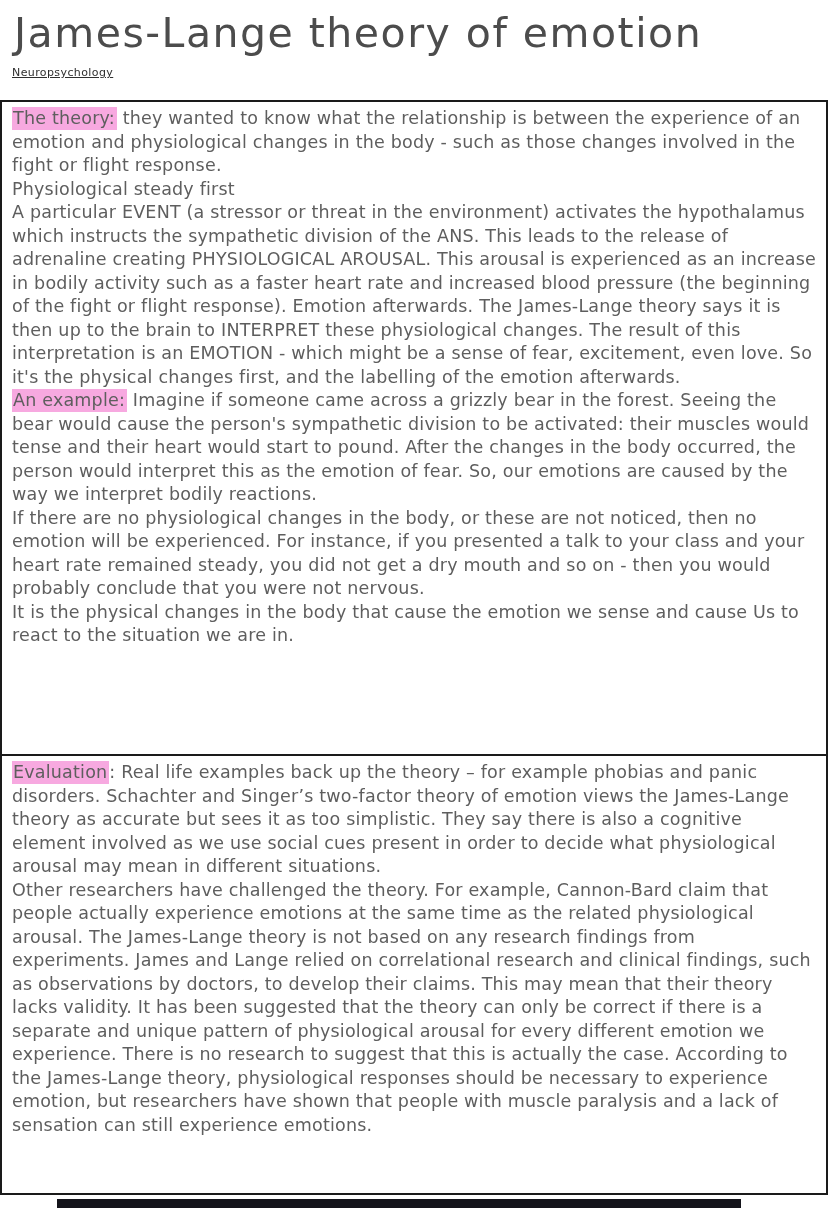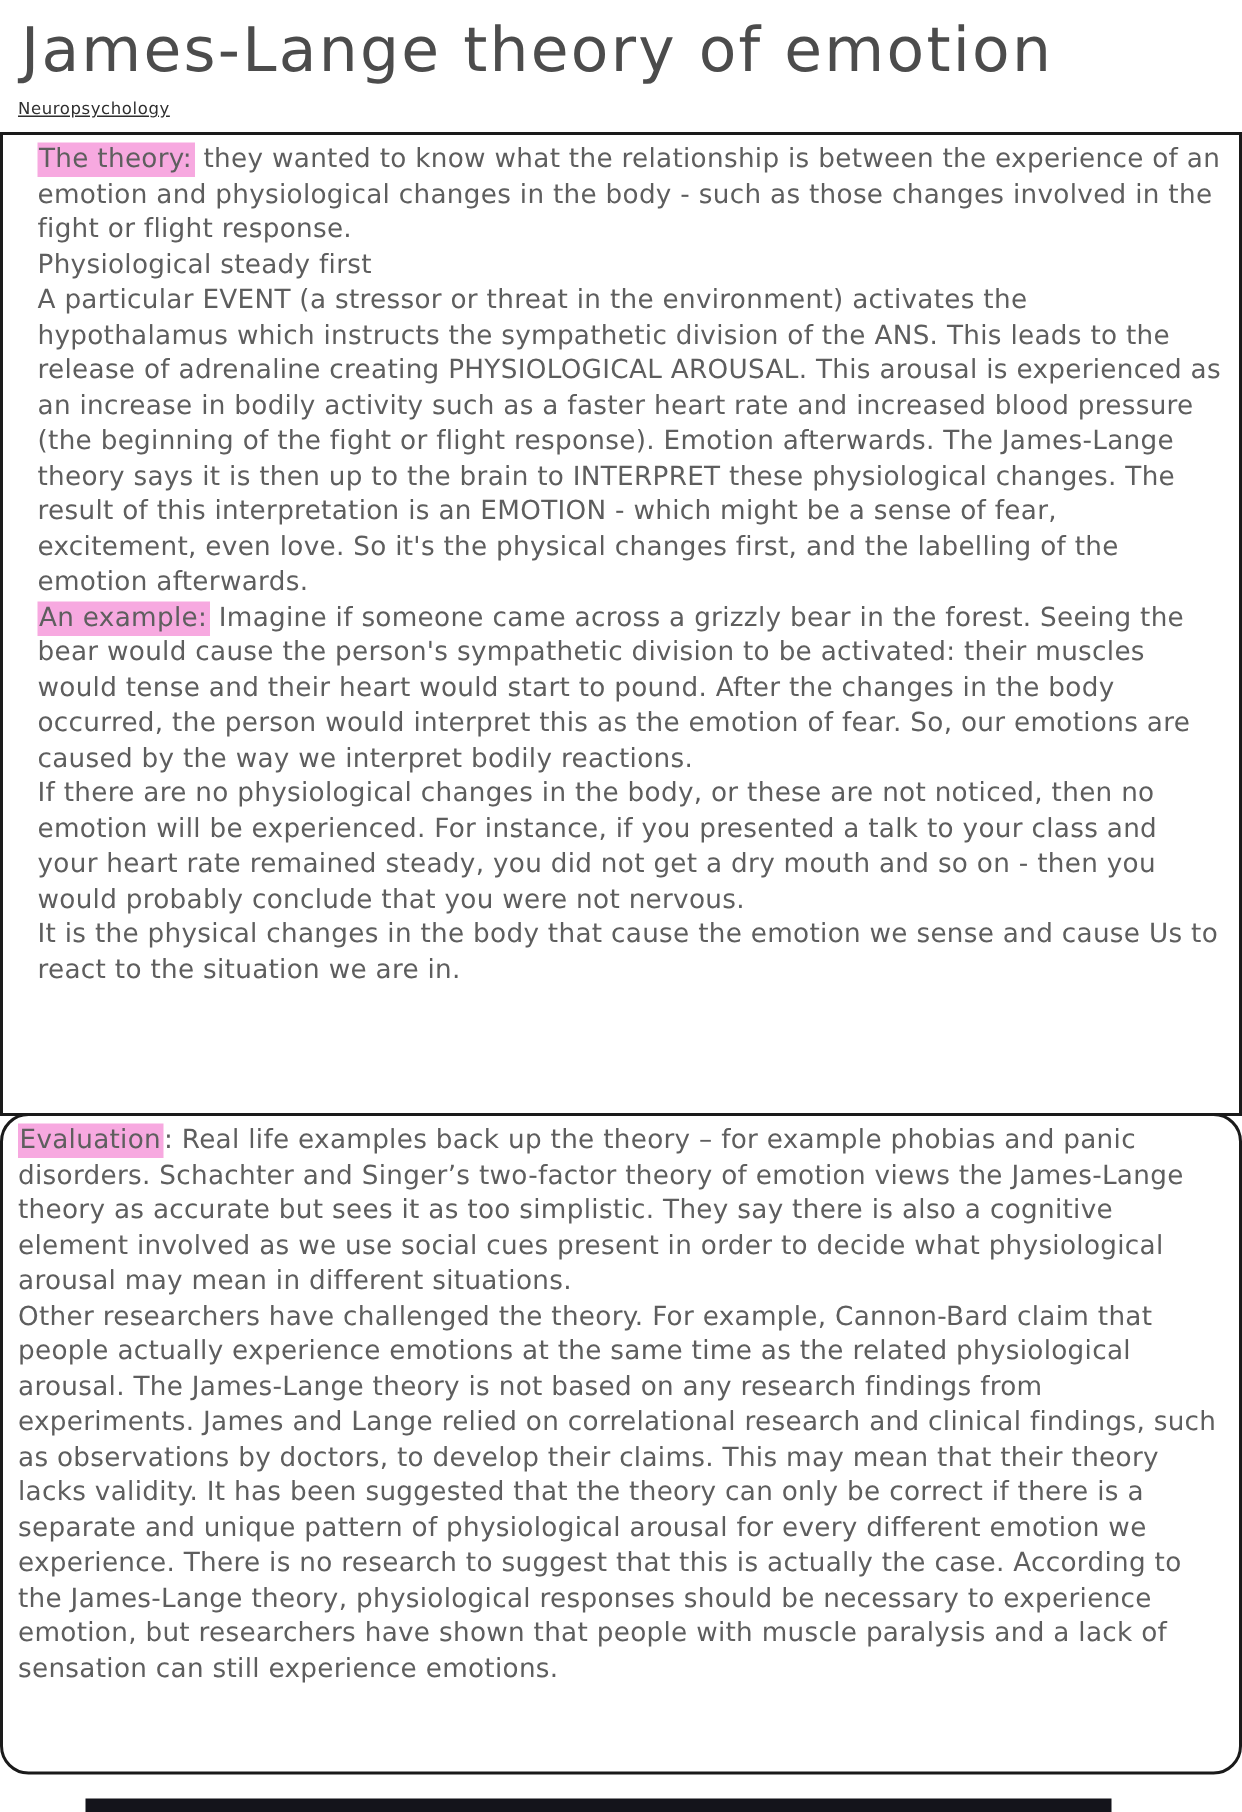--- a/index.html
+++ b/index.html
@@ -6,21 +6,21 @@
     html, body { background: #ffffff; }
     body {
       width: 828px;
       height: 1208px;
       position: relative;
       overflow: hidden;
       font-family: "DejaVu Sans", "Liberation Sans", sans-serif;
       color: #5e5e5e;
     }
     .header {
-      height: 88px;
+      height: 100px;
       padding: 10px 14px 0 14px;
     }
     .title {
       font-size: 41px;
       font-weight: 400;
       color: #4c4c4c;
       letter-spacing: 1.5px;
       line-height: 1.15;
       white-space: nowrap;
     }
@@ -36,22 +36,22 @@
     }
     .card {
       border: 2px solid #1a1a1a;
       padding: 5px 10px 10px 10px;
       font-size: 17.5px;
       line-height: 23.5px;
       letter-spacing: 0.2px;
       color: #5e5e5e;
       background: #ffffff;
     }
-    .card--theory { min-height: 656px; padding-left: 23px; }
-    .card--eval   { min-height: 441px; margin-top: -2px; border-radius: 19px; }
+    .card--theory { min-height: 656px; }
+    .card--eval   { min-height: 441px; margin-top: -2px; }
     .card p { margin: 0; }
     .hl {
       background: #f7a9e0;
       padding: 1px 2px 2px 1px;
     }
     .next-card-bar {
       position: absolute;
       left: 57px;
       bottom: 0;
       width: 684px;

